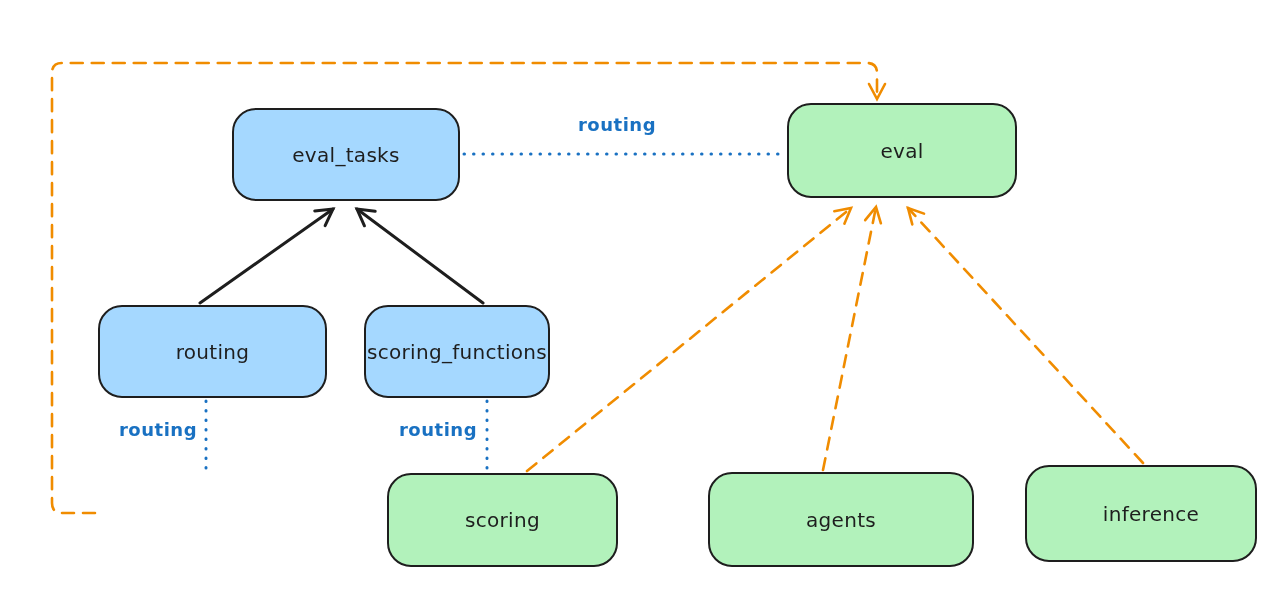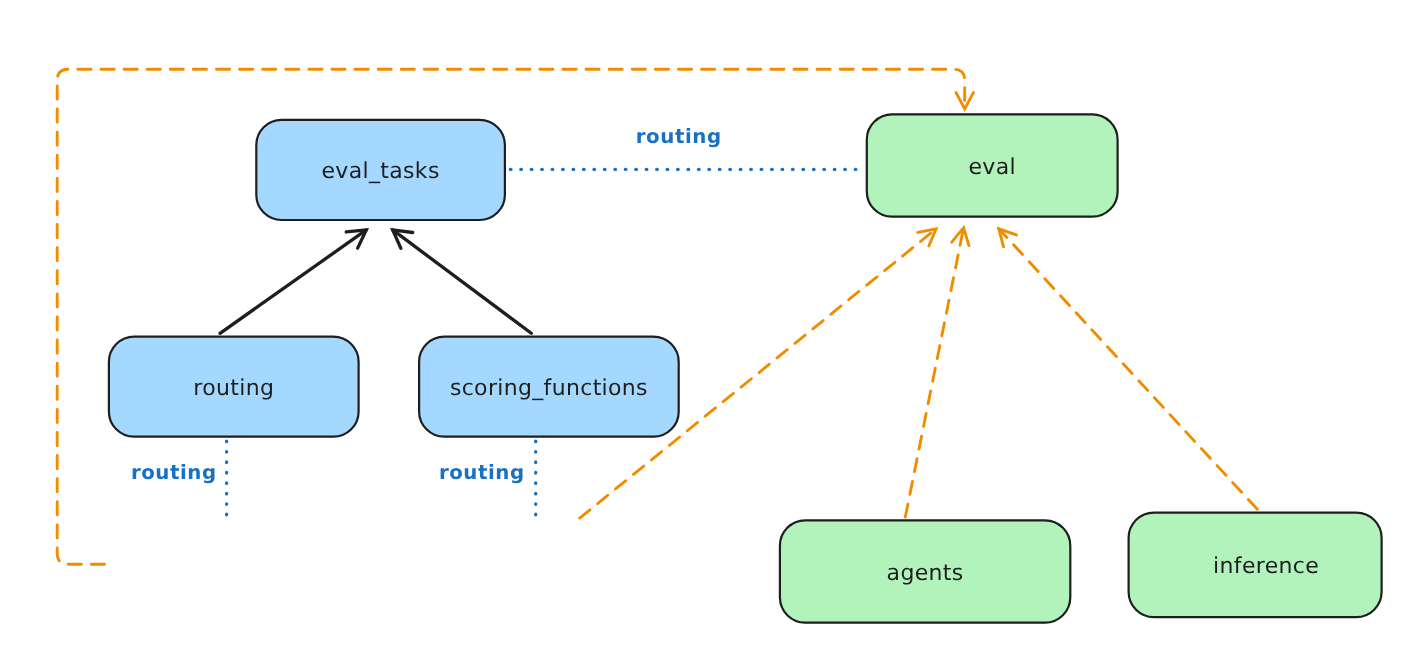--- a/index.html
+++ b/index.html
@@ -35,21 +35,21 @@
     letter-spacing: 0.3px;
   }
   .node .node-label { white-space: nowrap; }
   .node.blue  { background: #a5d8ff; }
   .node.green { background: #b2f2bb; }
 
   
   #node-eval-tasks        { left: 232px; top: 108px; width: 228px; height: 93px; }
   #node-eval              { left: 787px; top: 103px; width: 230px; height: 95px; }
   #node-datasets          { left:  98px; top: 305px; width: 229px; height: 93px; }
-  #node-scoring-functions { left: 380px; top: 305px; width: 238px; height: 93px; }
+  #node-scoring-functions { left: 364px; top: 305px; width: 186px; height: 93px; }
   #node-datasetio         { left:  95px; top: 475px; width: 232px; height: 95px; }
   #node-scoring           { left: 387px; top: 473px; width: 231px; height: 94px; }
   #node-agents            { left: 708px; top: 472px; width: 266px; height: 95px; }
   #node-inference         { left: 1025px; top: 465px; width: 232px; height: 97px; padding-left: 20px; }
 
   .routing-label {
     position: absolute;
     font-size: 18px;
     font-weight: bold;
     color: #1971c2;
@@ -95,20 +95,23 @@
   </div>
   <div class="node green" id="node-eval">
     <span class="node-label">eval</span>
   </div>
   <div class="node blue" id="node-datasets">
     <span class="node-label">routing</span>
   </div>
   <div class="node blue" id="node-scoring-functions">
     <span class="node-label">scoring_functions</span>
   </div>
+  <div class="node green" id="node-scoring">
+    <span class="node-label">scoring</span>
+  </div>
   <div class="node green" id="node-agents">
     <span class="node-label">agents</span>
   </div>
   <div class="node green" id="node-inference">
     <span class="node-label">inference</span>
   </div>
 
   <div class="routing-label" id="routing-label-top">routing</div>
   <div class="routing-label" id="routing-label-left">routing</div>
   <div class="routing-label" id="routing-label-mid">routing</div>

